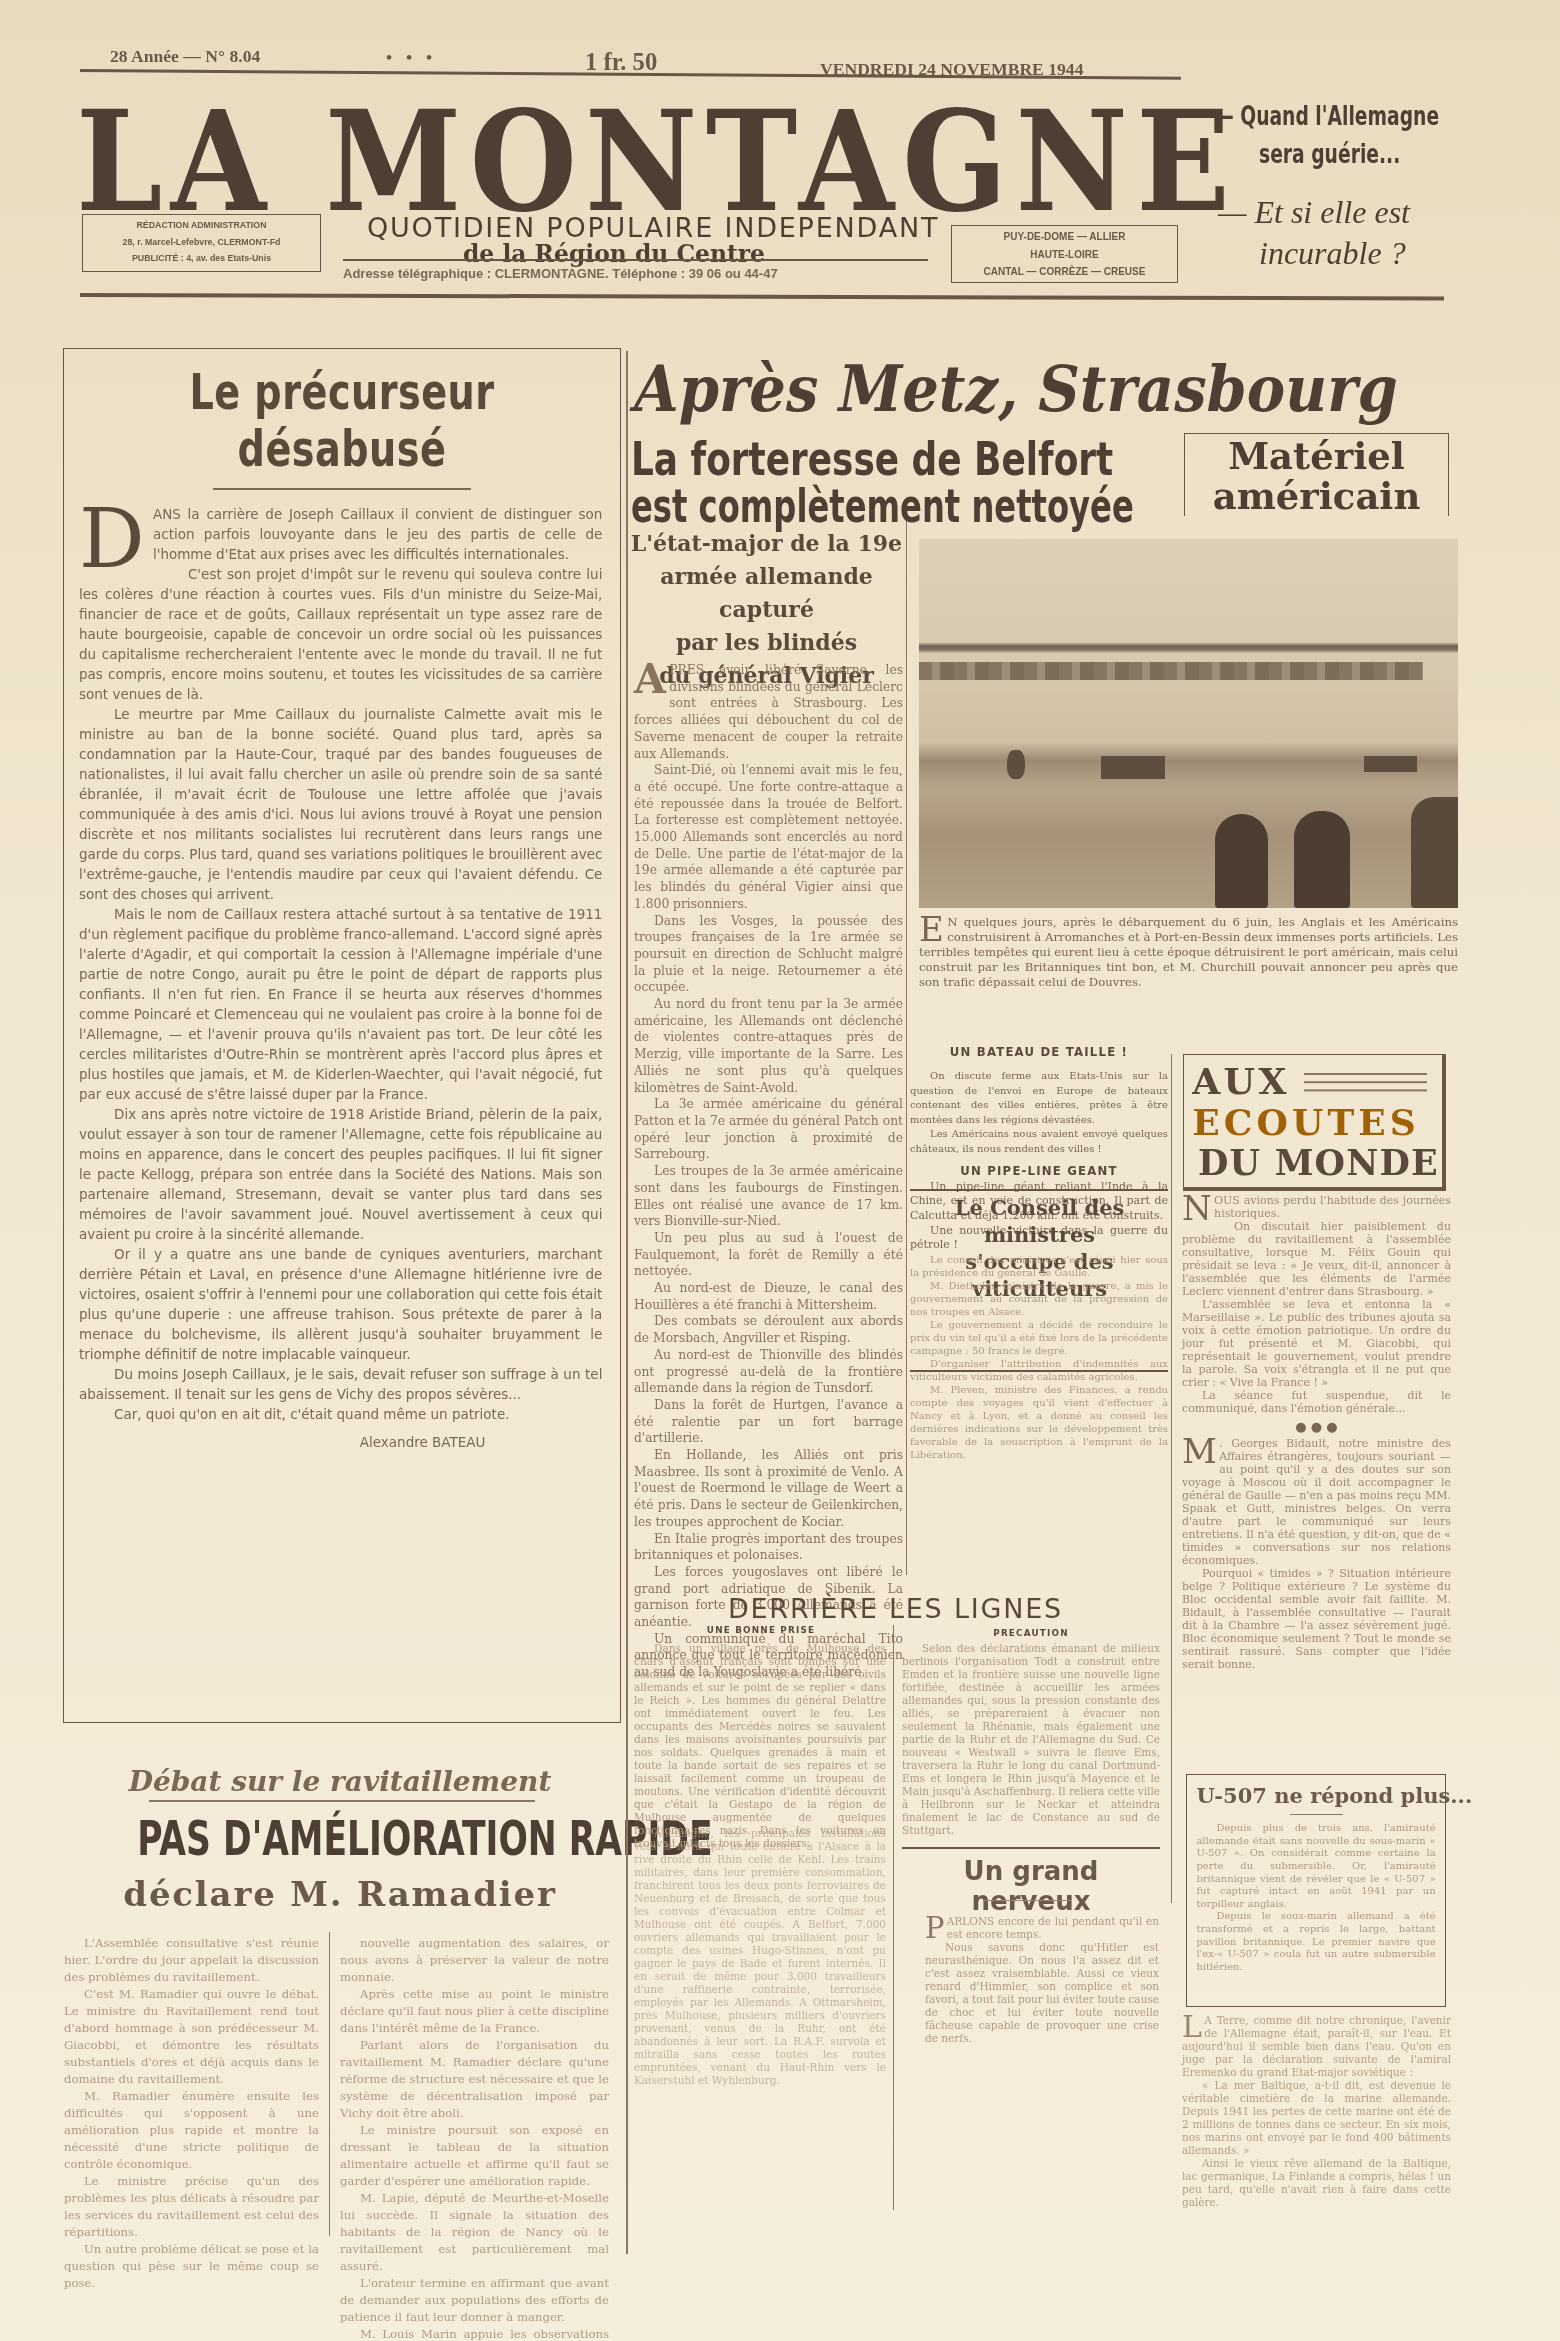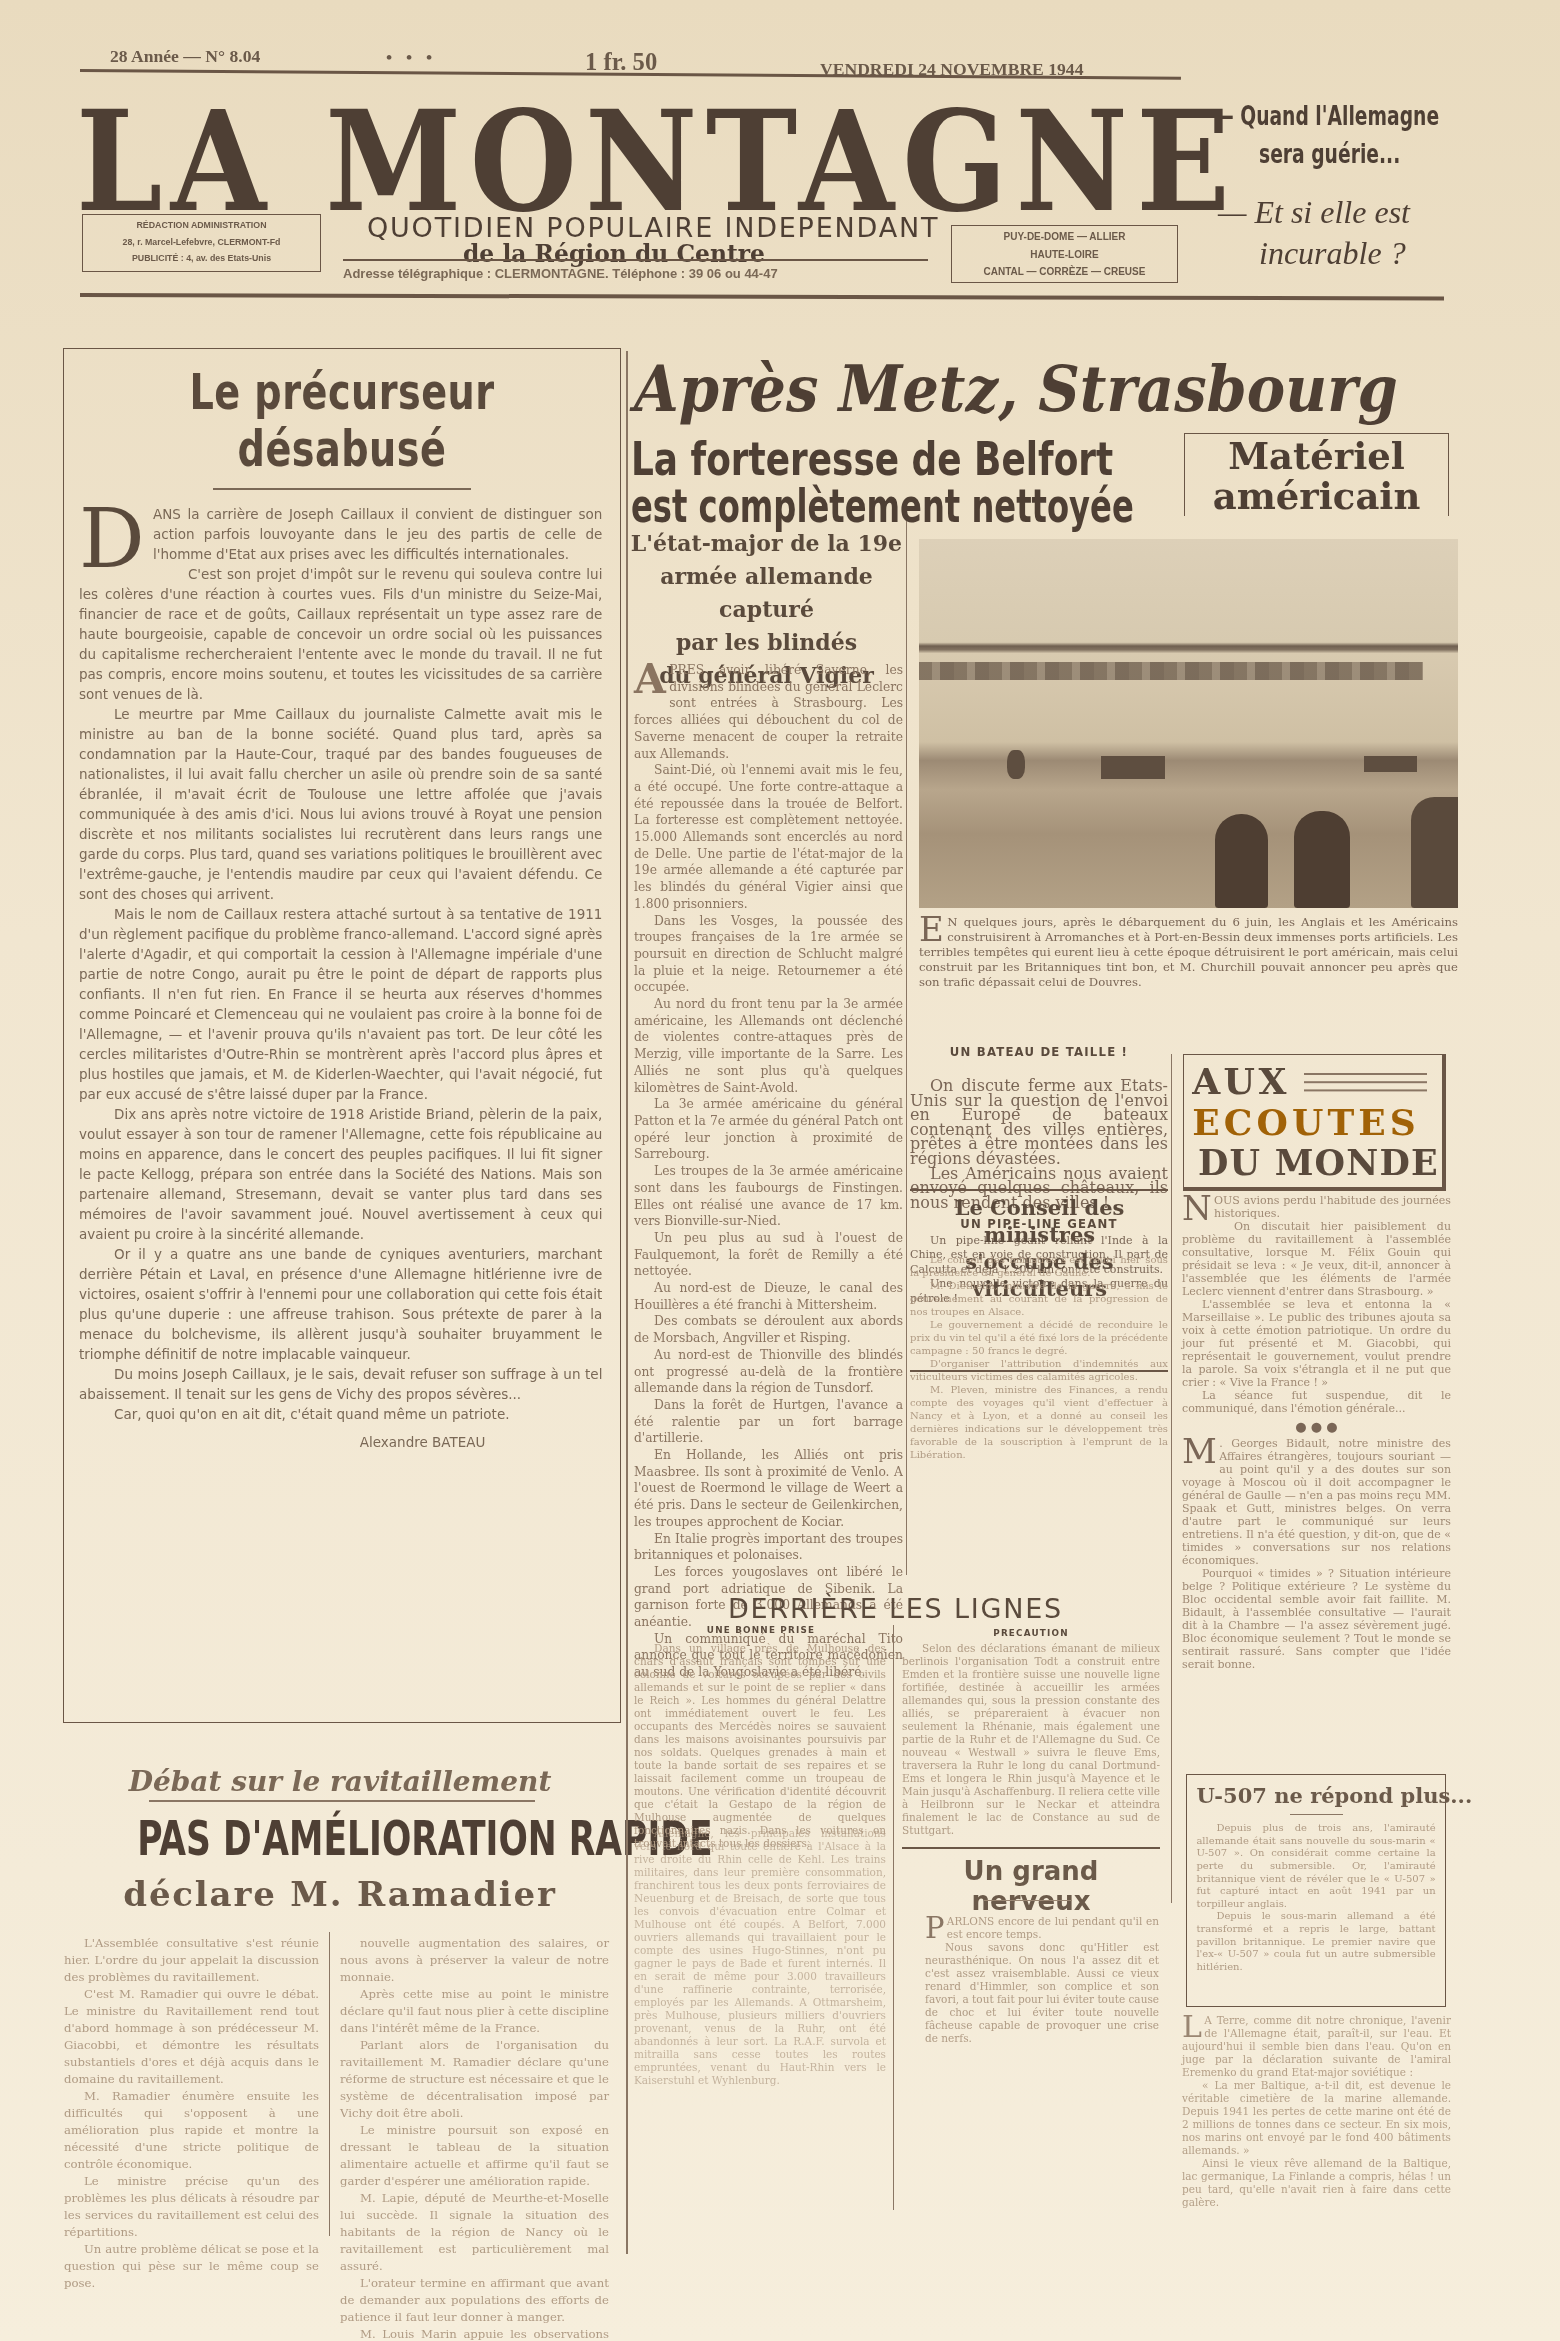--- a/index.html
+++ b/index.html
@@ -160,21 +160,21 @@
   <div class="abs" style="left:375px;top:272px;width:56px;height:97px;background:#4e3e32;border-radius:26px 26px 3.5px 3.5px;"></div>
   <div class="abs" style="left:492px;top:258px;width:47px;height:111px;background:#5a4a3c;border-radius:23.4px 0 0 3.5px;"></div>
 </div>
 
 <div class="abs body-serif" style="left:919px;top:915px;width:539px;font-size:11.7px;line-height:15px;color:#7a6656;">
   <span style="float:left;font-size:34px;line-height:29px;margin-right:3.5px;">E</span><span>N quelques jours, après le débarquement du 6 juin, les Anglais et les Américains construisirent à Arromanches et à Port-en-Bessin deux immenses ports artificiels. Les terribles tempêtes qui eurent lieu à cette époque détruisirent le port américain, mais celui construit par les Britanniques tint bon, et M. Churchill pouvait annoncer peu après que son trafic dépassait celui de Douvres.</span>
 </div>
 
 <div class="abs" style="left:910px;top:1045px;width:258px;">
   <div class="small-head">UN BATEAU DE TAILLE !</div>
-  <div class="body-serif" style="font-size:16px;line-height:14.6px;margin-top:20px;color:#7a6656;">
+  <div class="body-serif" style="font-size:10px;line-height:14.6px;margin-top:10px;color:#7a6656;">
     <p>On discute ferme aux Etats-Unis sur la question de l'envoi en Europe de bateaux contenant des villes entières, prêtes à être montées dans les régions dévastées.</p>
     <p>Les Américains nous avaient envoyé quelques châteaux, ils nous rendent des villes !</p>
   </div>
   <div class="small-head" style="margin-top:7px;">UN PIPE-LINE GEANT</div>
   <div class="body-serif" style="font-size:11px;line-height:14.6px;margin-top:2.3px;color:#7a6656;">
     <p>Un pipe-line géant reliant l'Inde à la Chine, est en voie de construction. Il part de Calcutta et déjà 1.200 km. ont été construits.</p>
     <p>Une nouvelle victoire dans la guerre du pétrole !</p>
   </div>
 </div>
 

